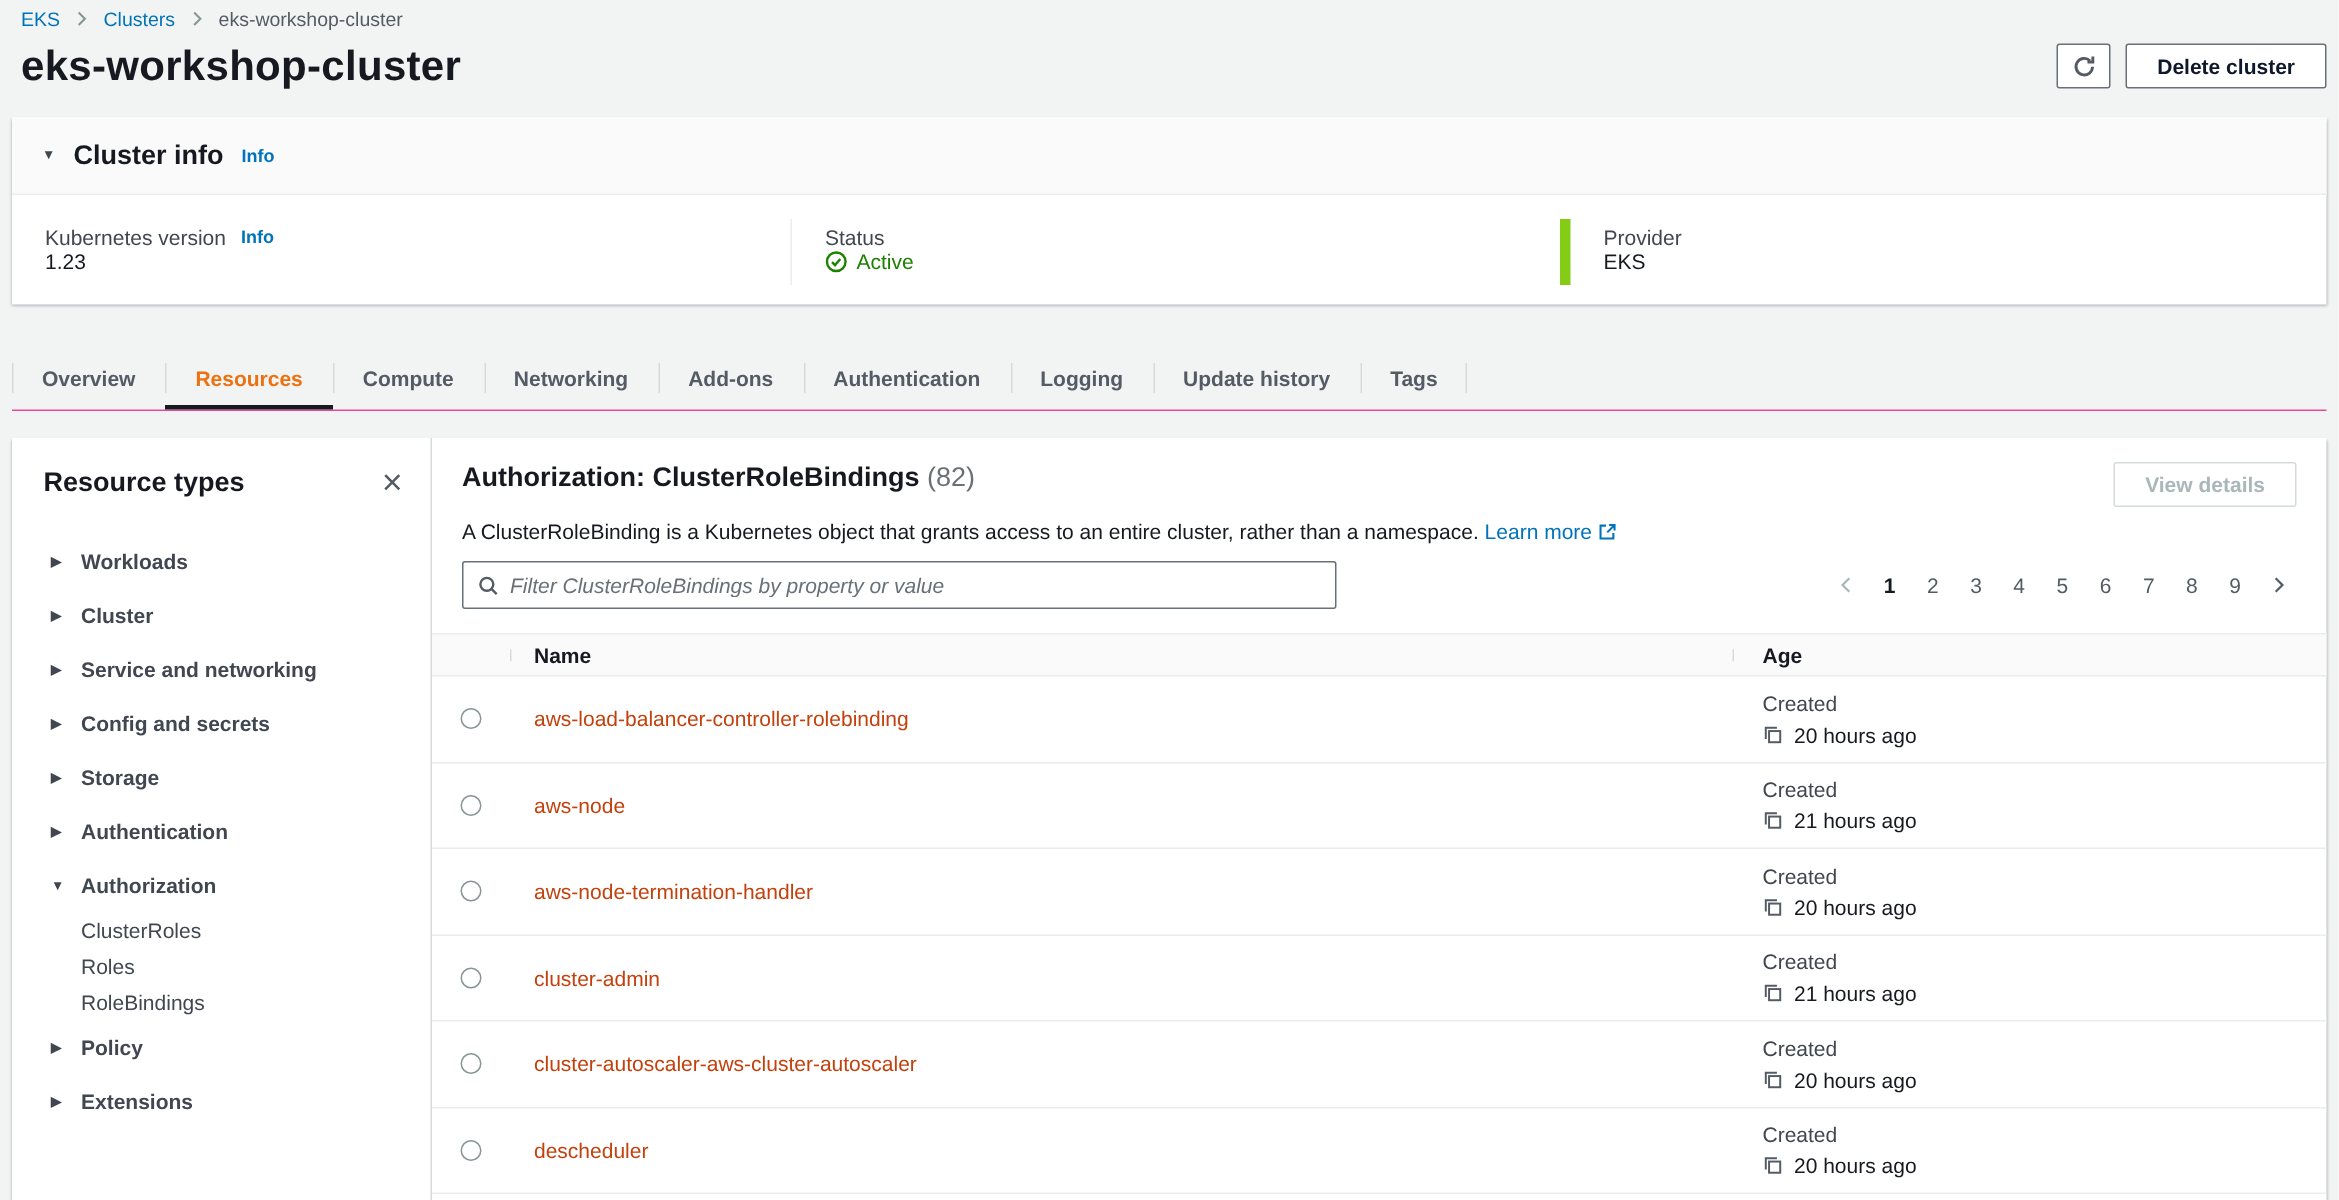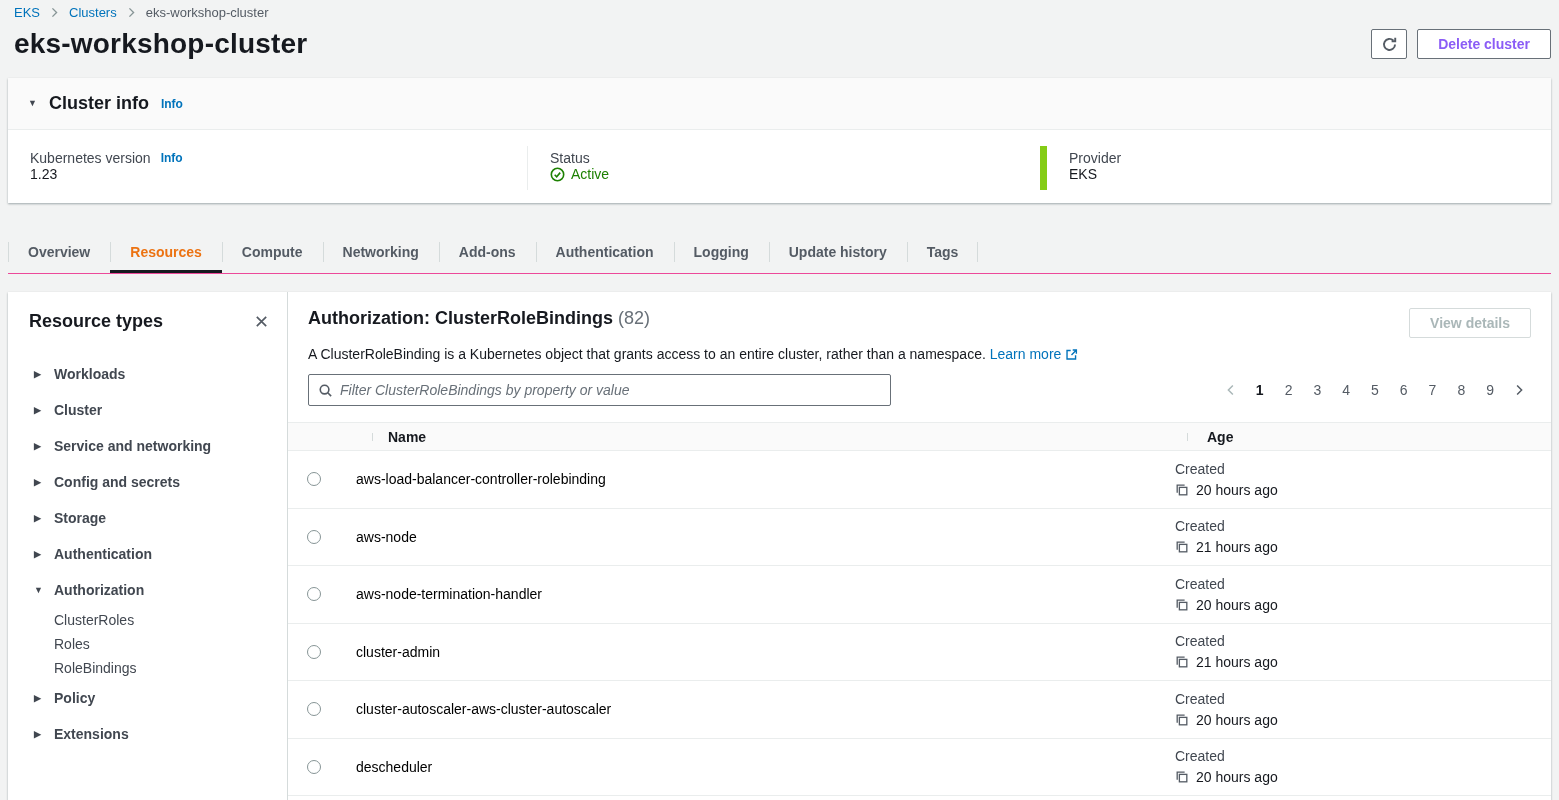--- a/index.html
+++ b/index.html
@@ -17,21 +17,21 @@
   .crumb-link { color:#0073bb; cursor:pointer; }
   .crumb-current { color:#545b64; }
   .crumb-sep { display:flex; align-items:center; }
 
   
   .page-header { display:flex; justify-content:space-between; align-items:center; padding:8px 8px 18px 14px; }
   .page-title { font-size:28px; font-weight:700; letter-spacing:.2px; }
   .header-actions { display:flex; gap:10px; }
   .btn {
     background:#fff; border:1px solid #687078; border-radius:2px;
-    color:#8b5cf6; font-weight:700; font-size:14px; height:30px;
+    color:#0f172a; font-weight:700; font-size:14px; height:30px;
     display:inline-flex; align-items:center; justify-content:center;
     padding:0 20px; cursor:pointer; font-family:inherit;
   }
   .btn-icon { width:36px; padding:0; }
   .btn-disabled { border-color:#d5dbdb; color:#aab7b8; cursor:default; }
 
   
   .card { background:#fff; box-shadow:0 1px 2px rgba(0,28,36,.35); margin:0 8px; }
 
   
@@ -82,28 +82,28 @@
   .filter input { border:none; outline:none; flex:1; font-size:14px; font-family:inherit; color:#16191f; background:transparent; }
   .filter input::placeholder { color:#687078; font-style:italic; }
   .pagination { display:flex; align-items:center; gap:5px; color:#545b64; }
   .page-num { padding:2px 8px; cursor:pointer; }
   .page-num.current { font-weight:700; color:#16191f; }
   .pg-btn { background:none; border:none; display:flex; padding:2px 6px; cursor:pointer; }
 
   
   .table-header { margin-top:16px; display:flex; align-items:center; height:29px; background:#fafafa; border-top:1px solid #eaeded; border-bottom:1px solid #eaeded; font-weight:700; }
   .col-select { width:52px; flex-shrink:0; }
-  .col-name { width:815px; flex-shrink:0; padding-left:16px; position:relative;margin-left:32px; }
+  .col-name { width:815px; flex-shrink:0; padding-left:16px; position:relative; }
   .col-age { flex:1; padding-left:20px; position:relative; }
   .th-divider::before { content:""; position:absolute; left:0; top:4px; bottom:4px; width:1px; background:#d5dbdb; }
   .row { display:flex; align-items:center; height:57.5px; border-bottom:1px solid #eaeded; }
   .cell-select { width:52px; flex-shrink:0; display:flex; justify-content:center; }
   .radio { width:14px; height:14px; border:1px solid #879596; border-radius:50%; background:#fff; cursor:pointer; }
   .cell-name { width:815px; flex-shrink:0; padding-left:16px; }
-  .name-link { color:#000000; cursor:pointer; }
+  .name-link { color:#c2410c; cursor:pointer; }
   .cell-age { flex:1; padding-left:20px; }
   .age-created { color:#414750; }
   .age-time { display:flex; align-items:center; gap:7px; margin-top:5px; }
   .svg-icon { display:block; }
 </style>
 </head>
 <body>
 
 <nav class="breadcrumb">
   <a class="crumb-link">EKS</a>

